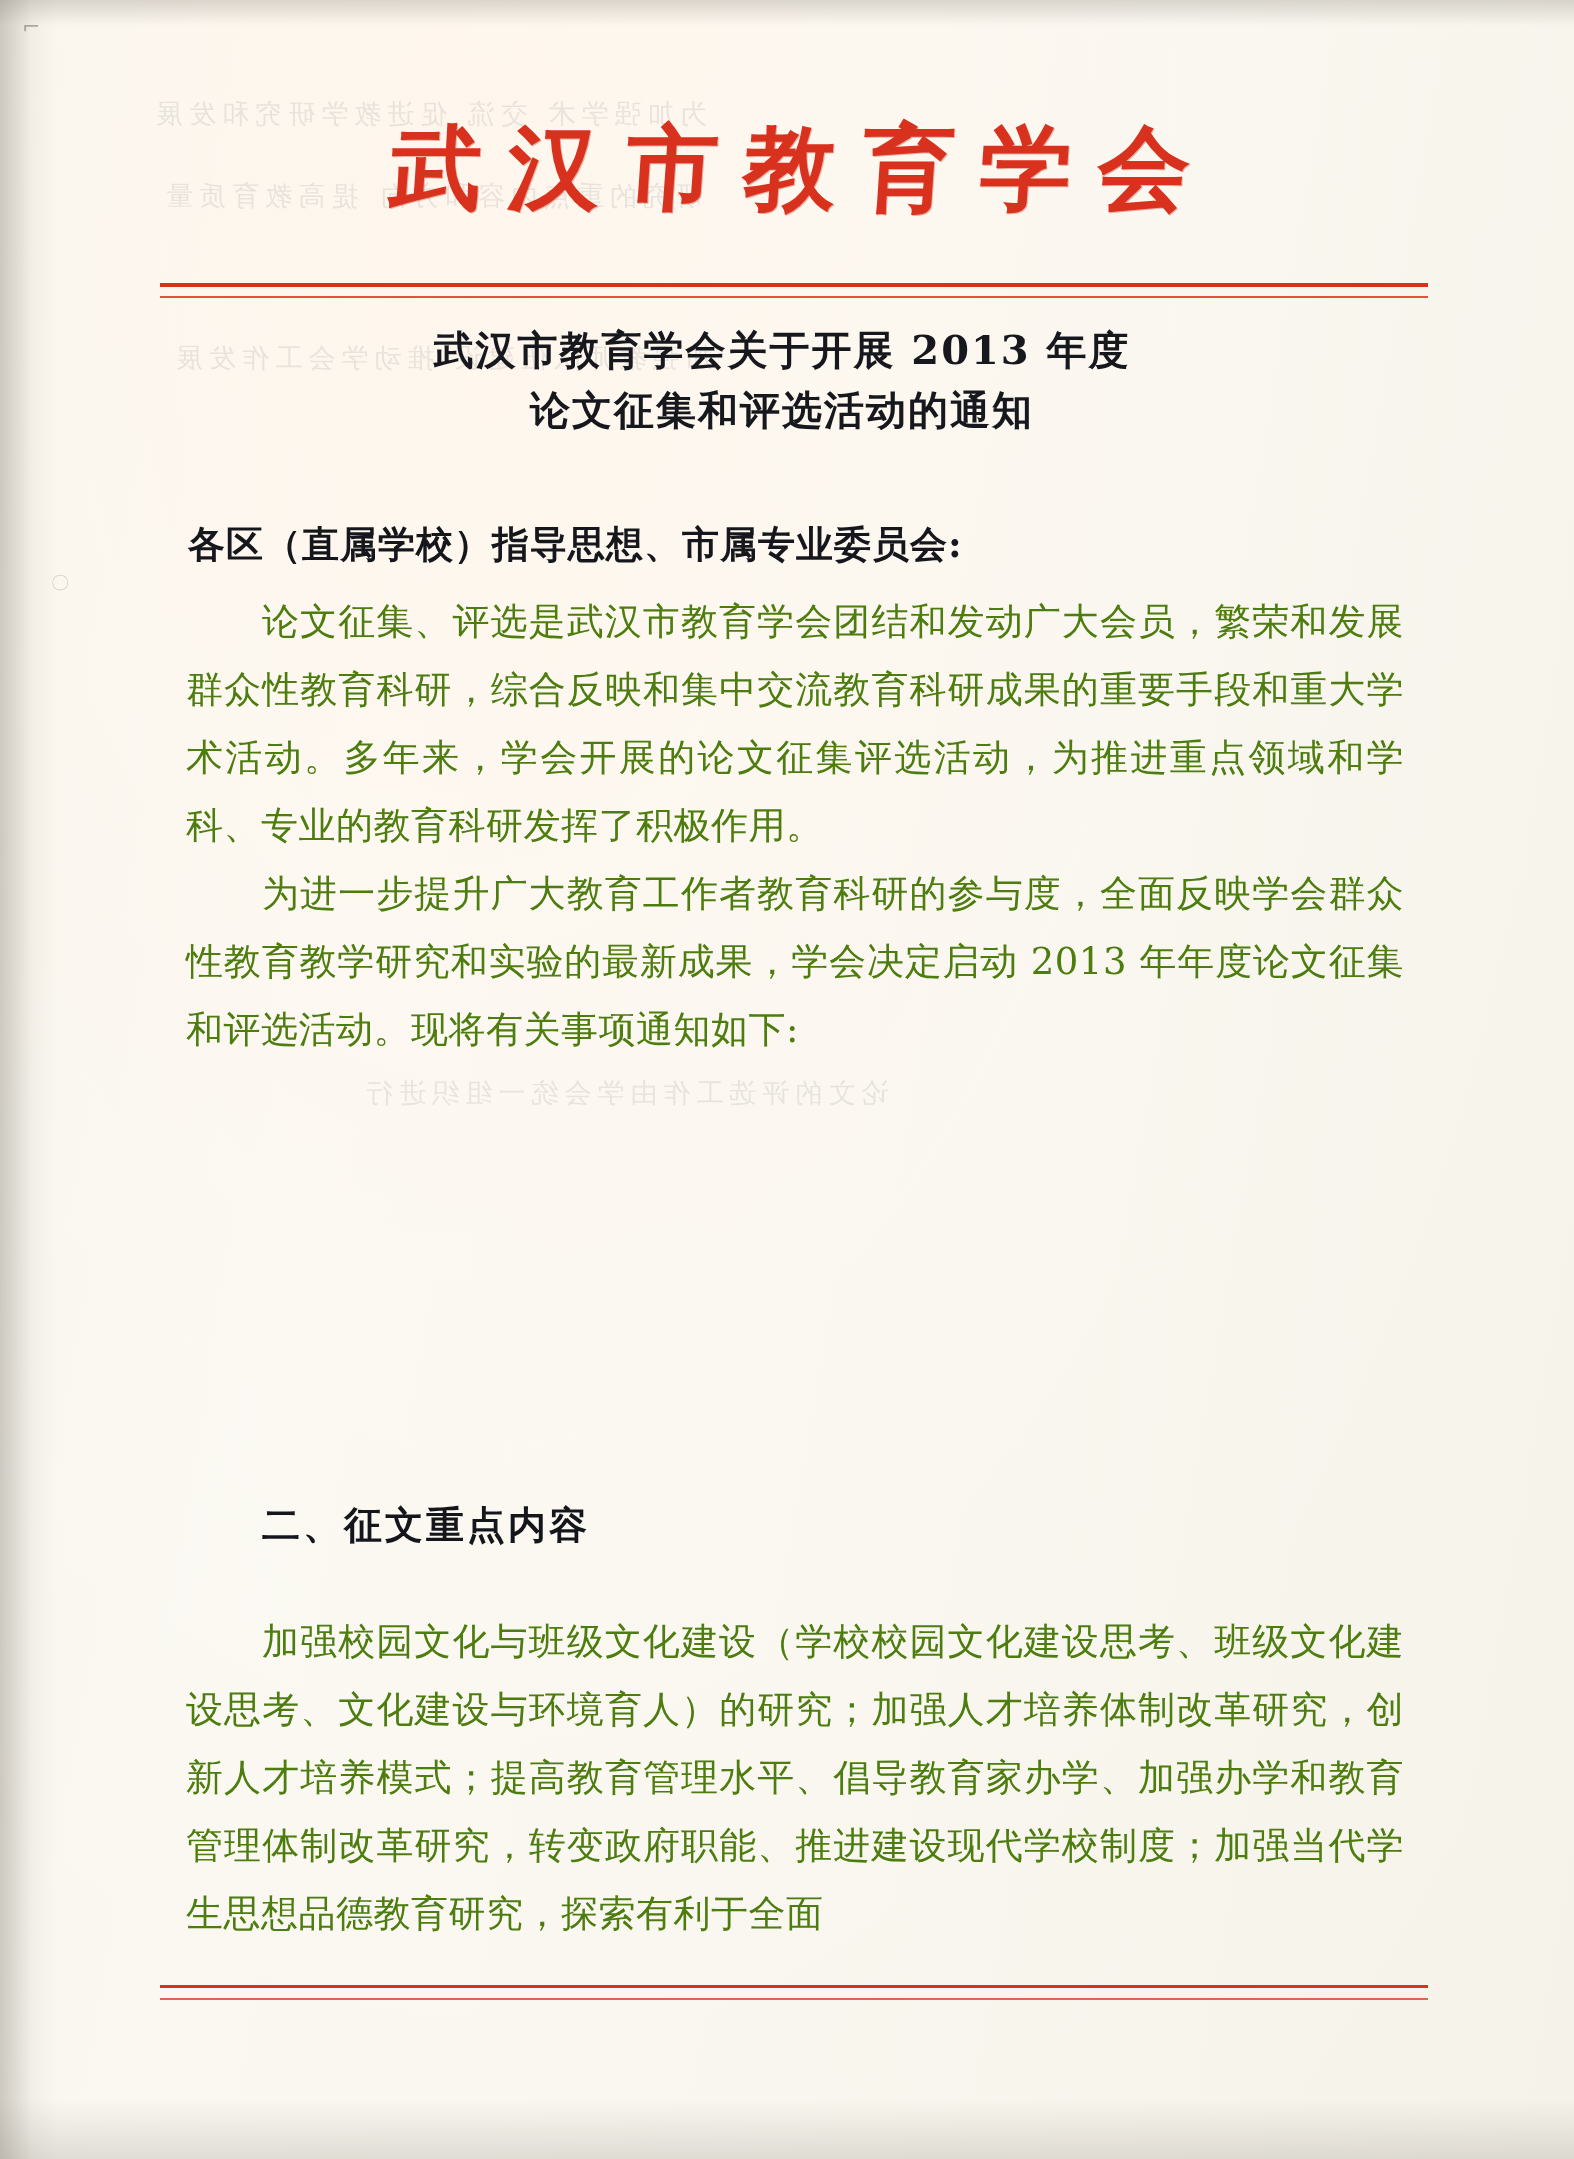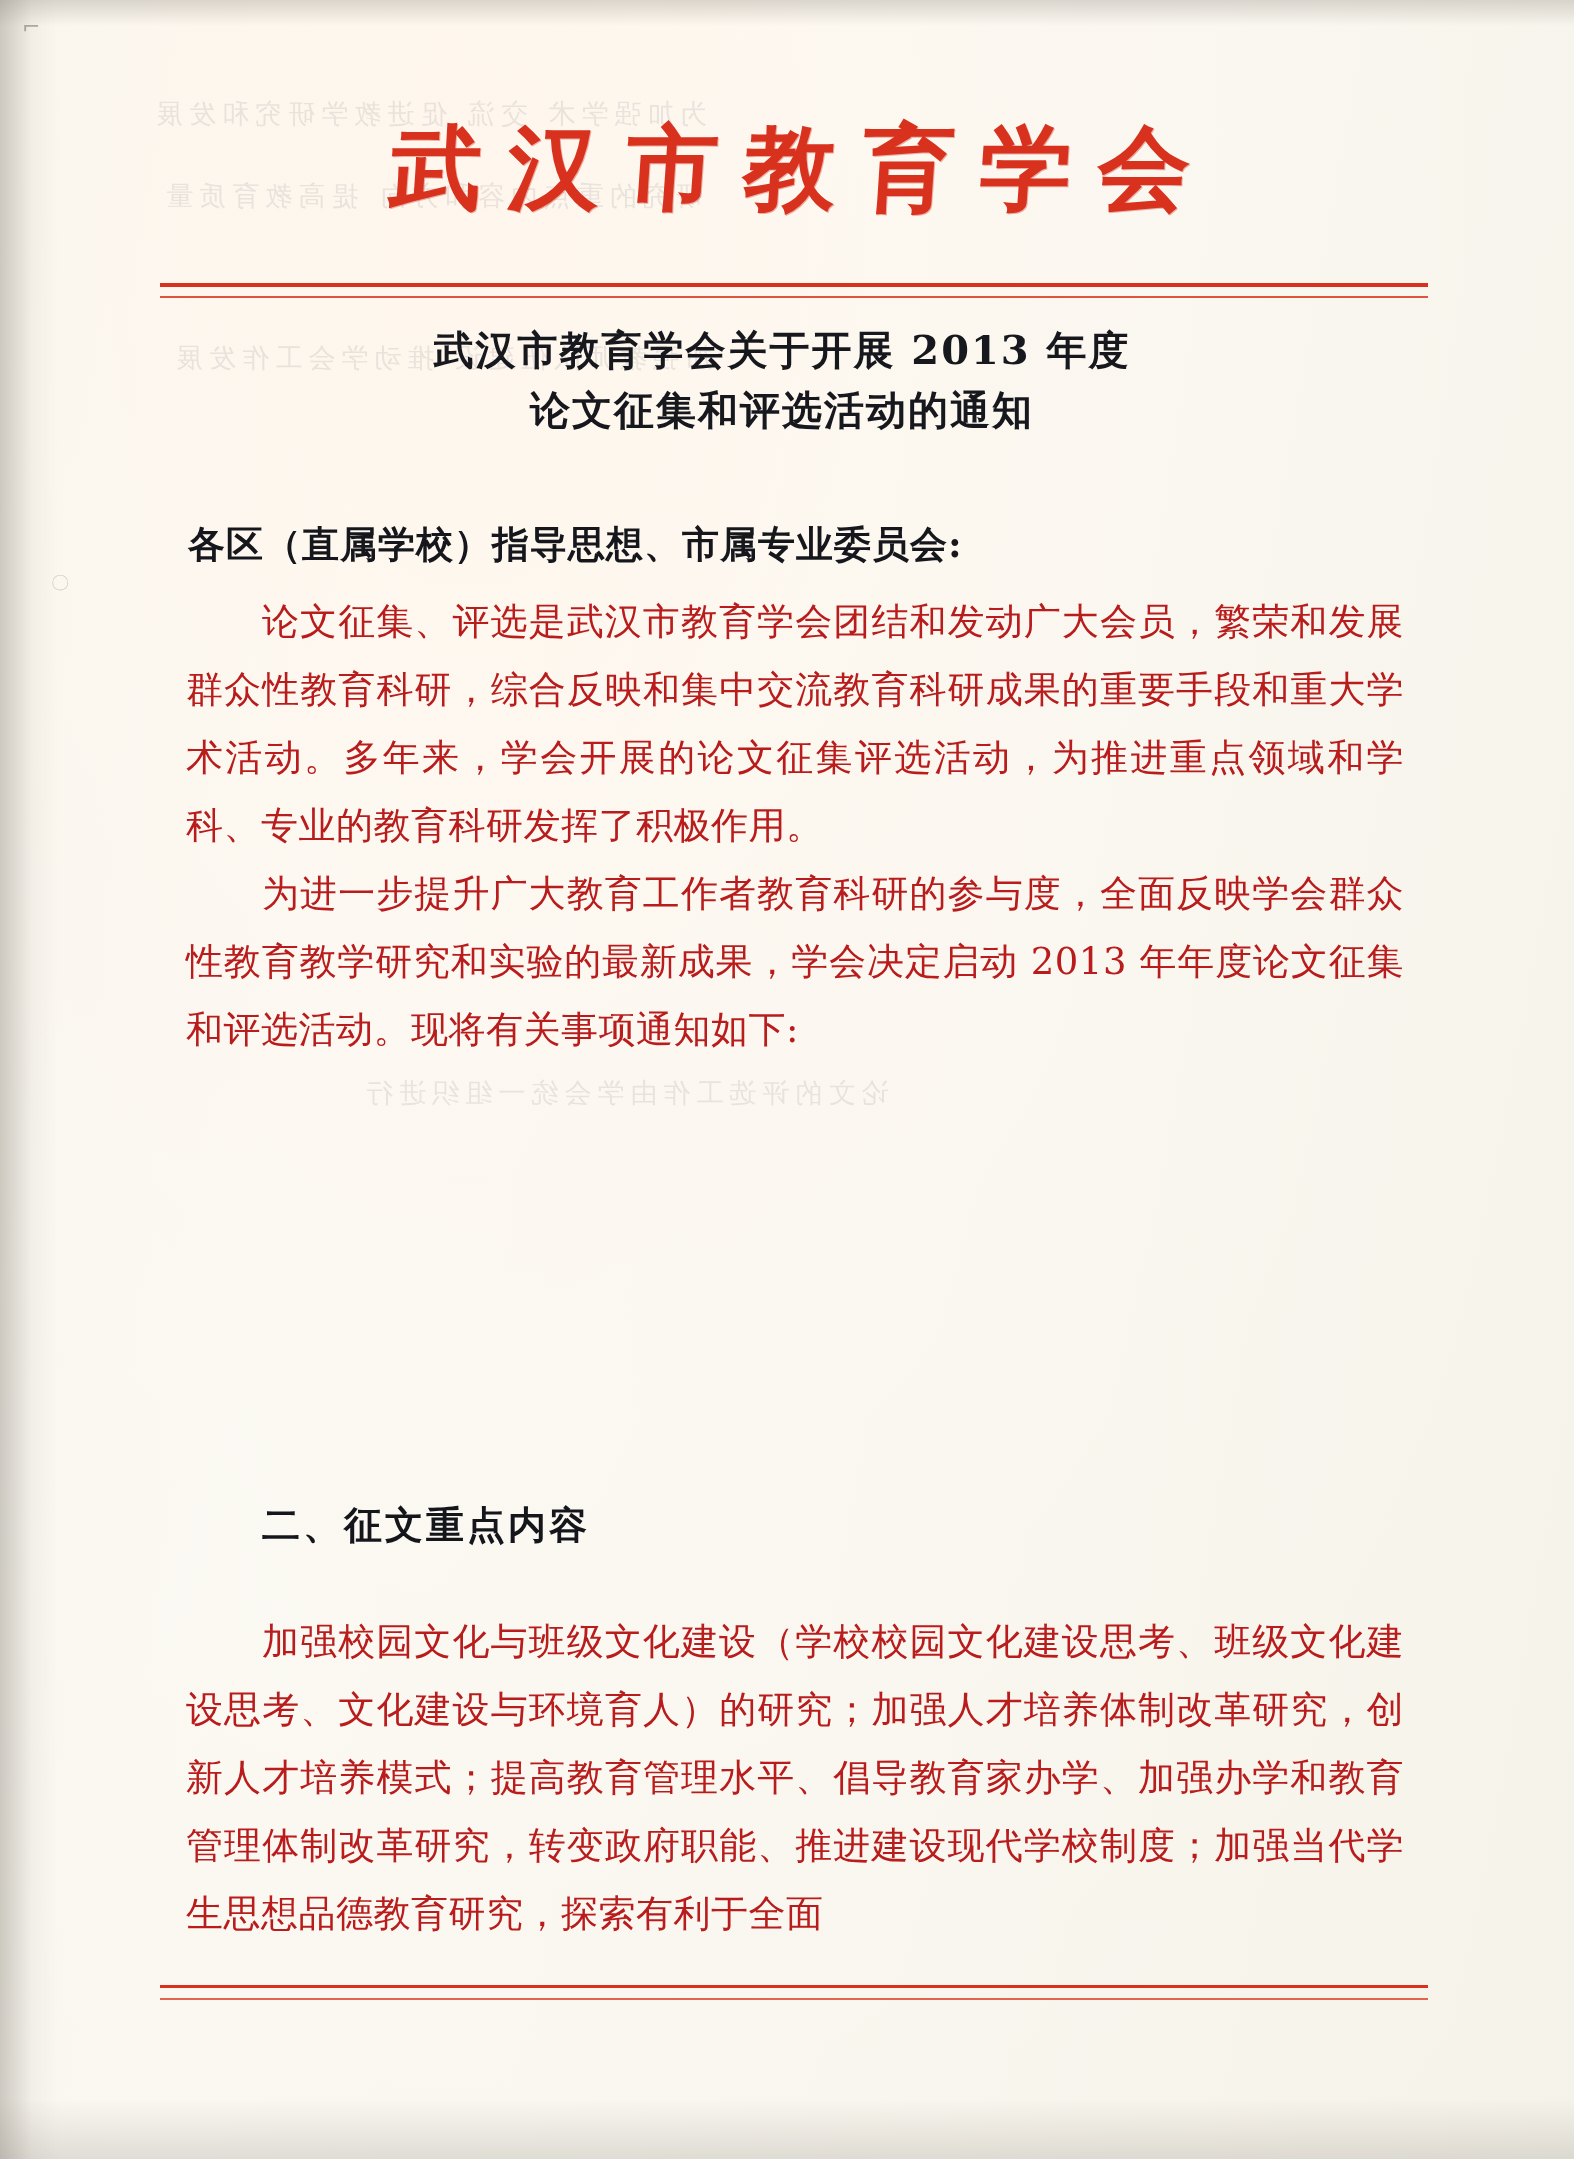--- a/index.html
+++ b/index.html
@@ -102,21 +102,21 @@
     color: #15171c;
     letter-spacing: 1px;
   }
   .body-block {
     position: absolute;
     left: 186px;
     width: 1218px;
     font-family: "DejaVu Serif", serif;
     font-size: 37px;
     line-height: 68px;
-    color: #b91c1c;
+    color: #4d7c0f;
     letter-spacing: 0.5px;
     text-align: justify;
   }
   .indent { text-indent: 76px; }
   .heading {
     position: absolute;
     left: 186px;
     font-family: "DejaVu Serif", serif;
     font-weight: bold;
     font-size: 38px;

